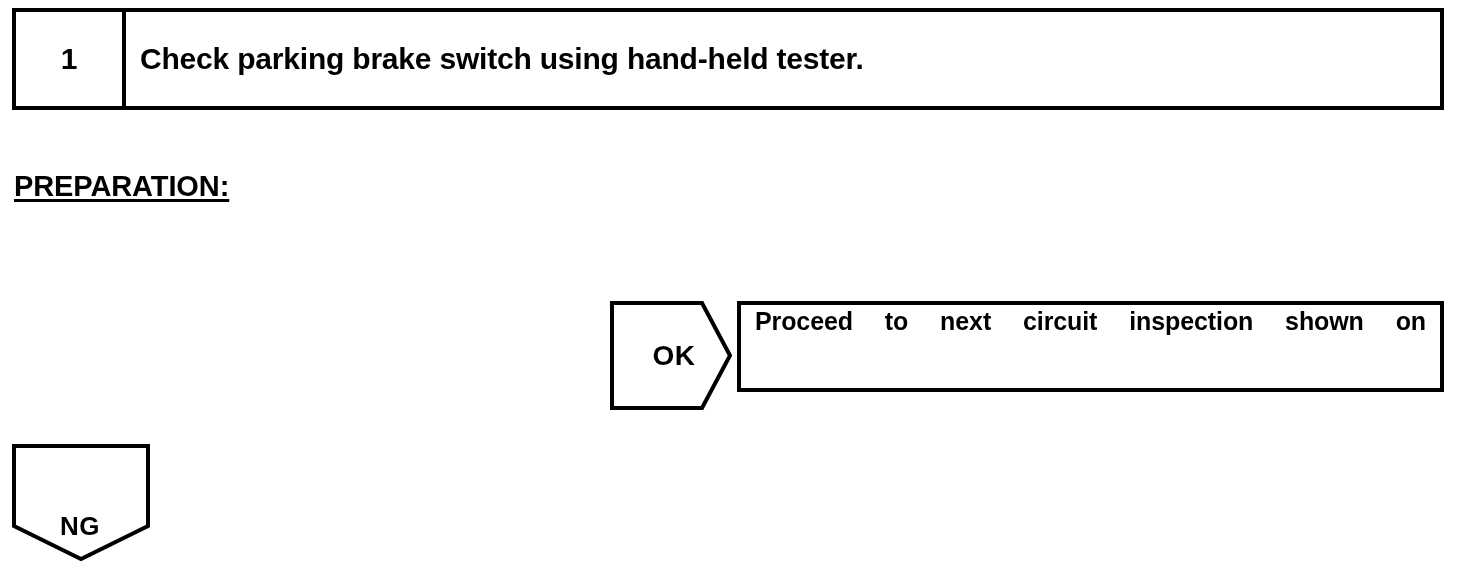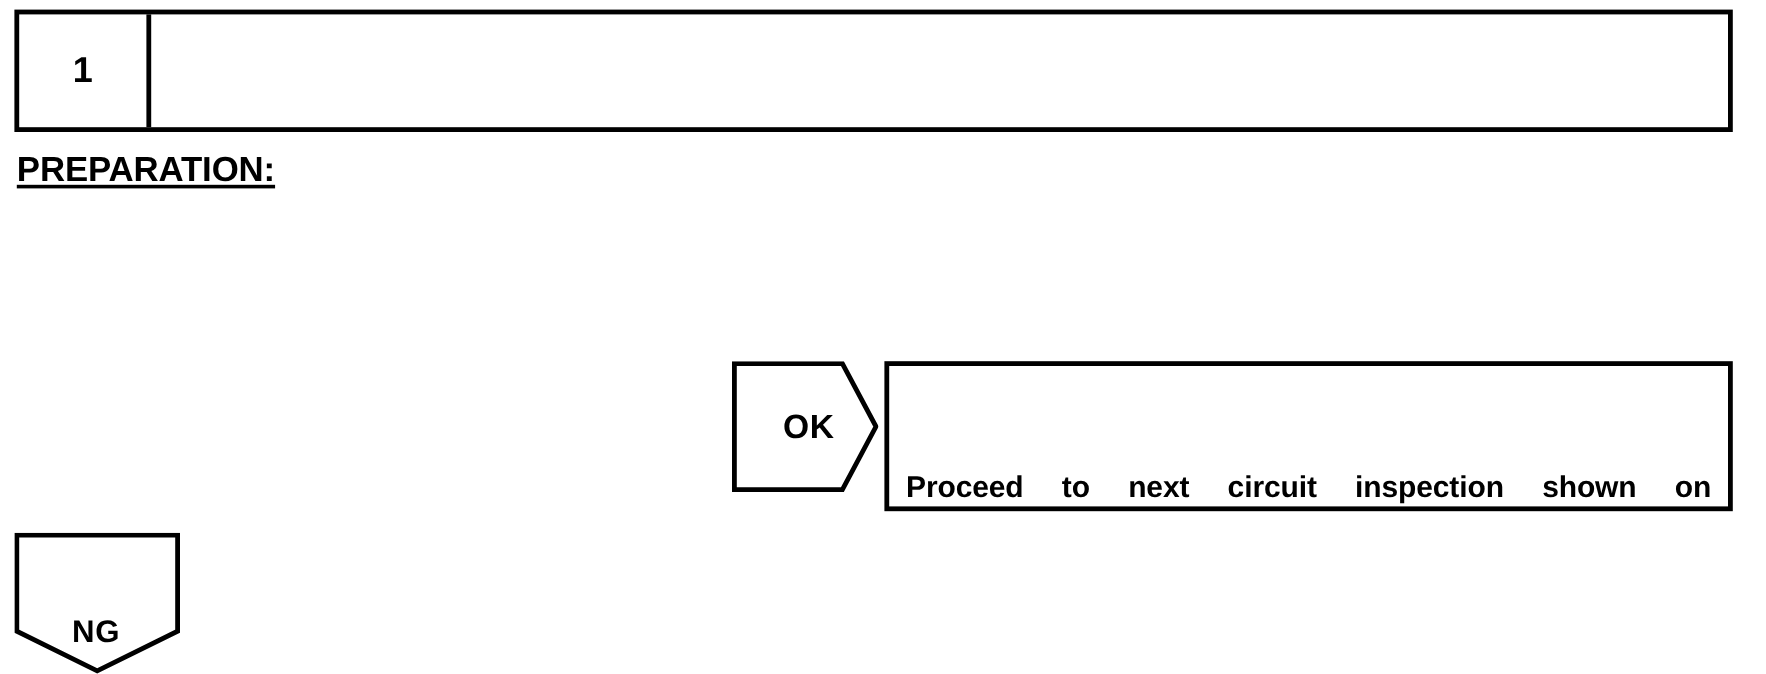--- a/index.html
+++ b/index.html
@@ -62,20 +62,21 @@
     position: absolute;
     left: 14px;
     top: 122px;
     width: 1200px;
   }
   .body-line {
     font-size: 29px;
     line-height: 40px;
     white-space: nowrap;
     letter-spacing: -0.1px;
+    margin-top: 44px;
   }
   .body-line.heading {
     font-weight: bold;
     text-decoration: underline;
     text-underline-offset: 3px;
     text-decoration-thickness: 3px;
   }
 
   
   .ok-arrow {
@@ -103,26 +104,26 @@
     font-weight: bold;
     letter-spacing: 0.5px;
     margin-left: 12px;
   }
 
   .result-box {
     position: absolute;
     left: 737px;
     top: 301px;
     width: 707px;
-    height: 125px;
+    height: 91px;
     box-sizing: border-box;
     border: 4px solid #000;
     display: flex;
     flex-direction: column;
-    justify-content: flex-end;
+    justify-content: flex-start;
     padding: 0 14px;
   }
   .result-text {
     font-size: 25px;
     font-weight: bold;
     line-height: 32px;
     text-align: justify;
     text-align-last: left;
     letter-spacing: -0.1px;
   }
@@ -166,20 +167,23 @@
     margin-top: 40px;
   }
 </style>
 </head>
 <body>
 
 <div class="step-header">
   <div class="step-number-cell">
     <span class="step-number">1</span>
   </div>
+  <div class="step-title-cell">
+    <span class="step-title">Check parking brake switch using hand-held tester.</span>
+  </div>
 </div>
 
 <div class="body-block">
   <div class="body-line heading">PREPARATION:</div>
 </div>
 
 <div class="ok-arrow">
   <svg viewBox="0 0 122 109" xmlns="http://www.w3.org/2000/svg">
     <polygon points="2,2 92,2 120,54.5 92,107 2,107" fill="#ffffff" stroke="#000000" stroke-width="4" stroke-linejoin="miter"></polygon>
   </svg>

